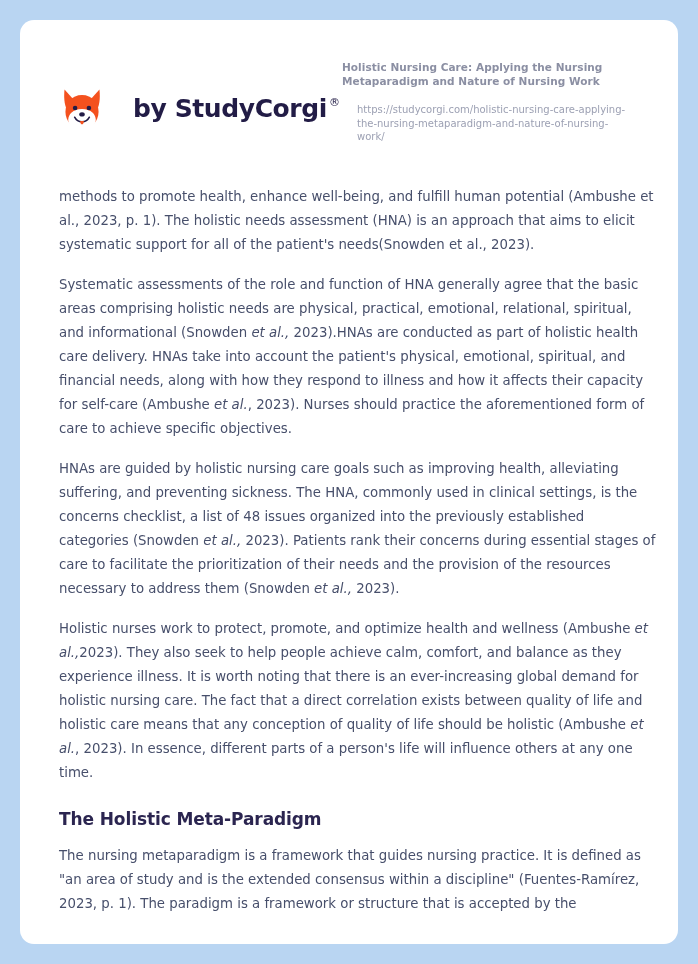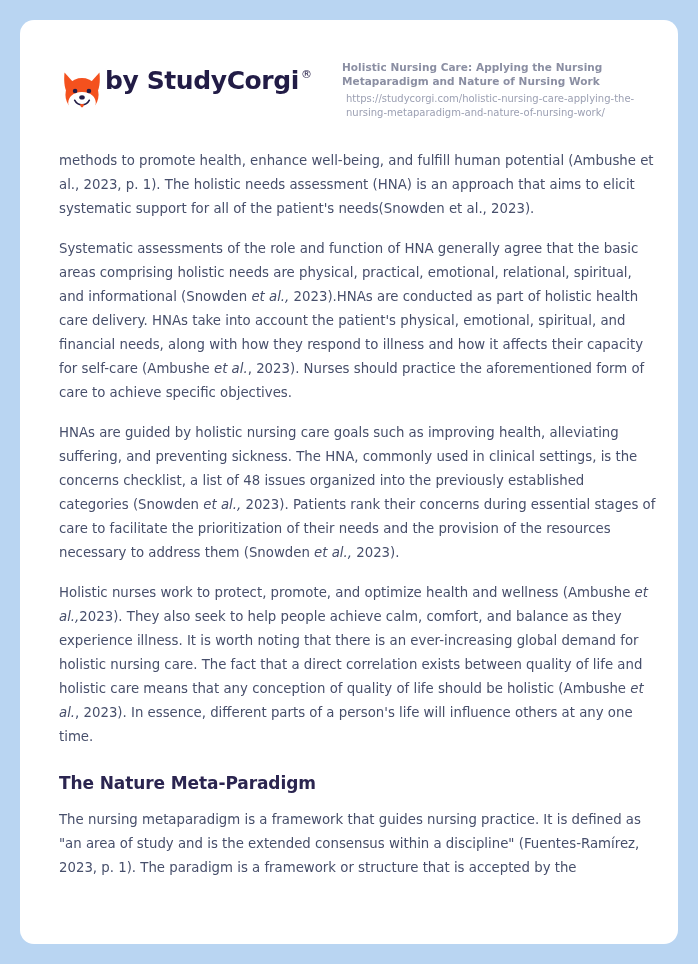--- a/index.html
+++ b/index.html
@@ -29,21 +29,22 @@
   
   .page-header {
     display: flex;
     align-items: center;
     justify-content: space-between;
     padding: 38px 36px 0 39px;
     box-sizing: border-box;
   }
   .brand {
     display: flex;
-    gap: 0;
+    align-items: center;
+    gap: 28px;
     flex: 0 0 auto;
   }
   .brand-mark {
     width: 46px;
     height: 46px;
     flex: 0 0 auto;
     display: block;
   }
   .brand-wordmark {
     display: flex;
@@ -77,21 +78,21 @@
     font-weight: bold;
     color: #8b8fa3;
     line-height: 1.35;
     margin: 0 0 4px 0;
     letter-spacing: 0.05px;
   }
   .header-url {
     font-size: 10px;
     color: #9ca0b3;
     line-height: 1.35;
-    margin: 4px;
+    margin: 15px;
     word-break: break-word;
   }
 
   
   .content {
     padding: 26px 22px 0 39px;
     box-sizing: border-box;
   }
   .para {
     font-size: 13.3px;
@@ -151,19 +152,19 @@
 
   </div>
 
   <div class="content">
     <div id="paras-before">
         <p class="para"><span>methods to promote health, enhance well-being, and fulfill human potential (Ambushe et al., 2023, p. 1). The holistic needs assessment (HNA) is an approach that aims to elicit systematic support for all of the patient's needs(Snowden et al., 2023).</span></p>
         <p class="para"><span>Systematic assessments of the role and function of HNA generally agree that the basic areas comprising holistic needs are physical, practical, emotional, relational, spiritual, and informational (Snowden </span><em>et al.,</em><span> 2023).HNAs are conducted as part of holistic health care delivery. HNAs take into account the patient's physical, emotional, spiritual, and financial needs, along with how they respond to illness and how it affects their capacity for self-care (Ambushe </span><em>et al.</em><span>, 2023). Nurses should practice the aforementioned form of care to achieve specific objectives.</span></p>
         <p class="para"><span>HNAs are guided by holistic nursing care goals such as improving health, alleviating suffering, and preventing sickness. The HNA, commonly used in clinical settings, is the concerns checklist, a list of 48 issues organized into the previously established categories (Snowden </span><em>et al.,</em><span> 2023). Patients rank their concerns during essential stages of care to facilitate the prioritization of their needs and the provision of the resources necessary to address them (Snowden </span><em>et al.,</em><span> 2023).</span></p>
         <p class="para"><span>Holistic nurses work to protect, promote, and optimize health and wellness (Ambushe </span><em>et al.,</em><span>2023). They also seek to help people achieve calm, comfort, and balance as they experience illness. It is worth noting that there is an ever-increasing global demand for holistic nursing care. The fact that a direct correlation exists between quality of life and holistic care means that any conception of quality of life should be holistic (Ambushe </span><em>et al.</em><span>, 2023). In essence, different parts of a person's life will influence others at any one time.</span></p>
       </div>
-    <h2 class="section-heading">The Nature Meta-Paradigm</h2>
+    <h2 class="section-heading">The Holistic Meta-Paradigm</h2>
     <div id="paras-after">
         <p class="para"><span>The nursing metaparadigm is a framework that guides nursing practice. It is defined as "an area of study and is the extended consensus within a discipline" (Fuentes-Ramírez, 2023, p. 1). The paradigm is a framework or structure that is accepted by the</span></p>
       </div>
   </div>
 
 </div>
 
 </body></html>

